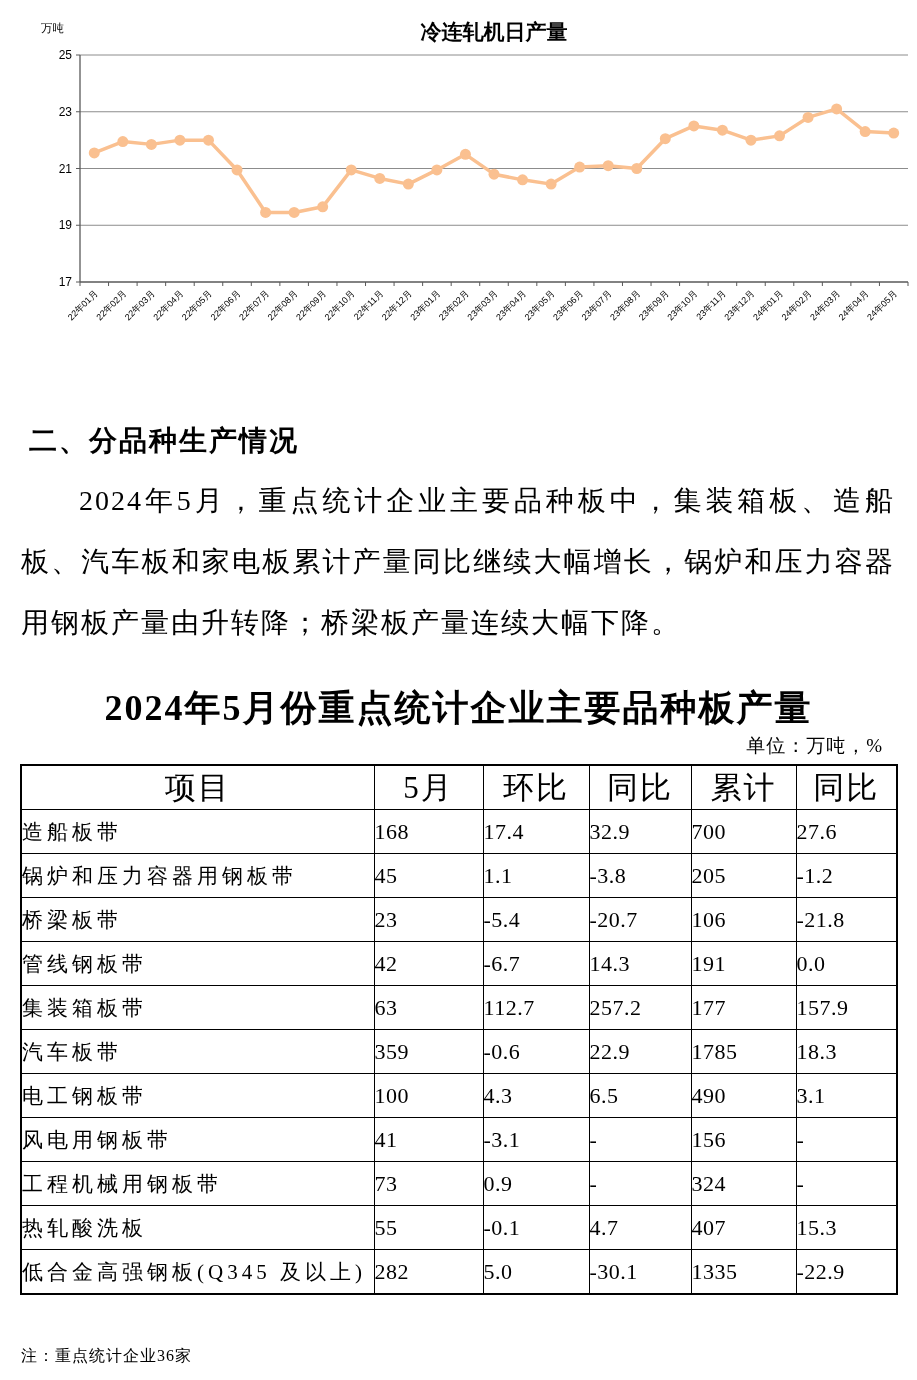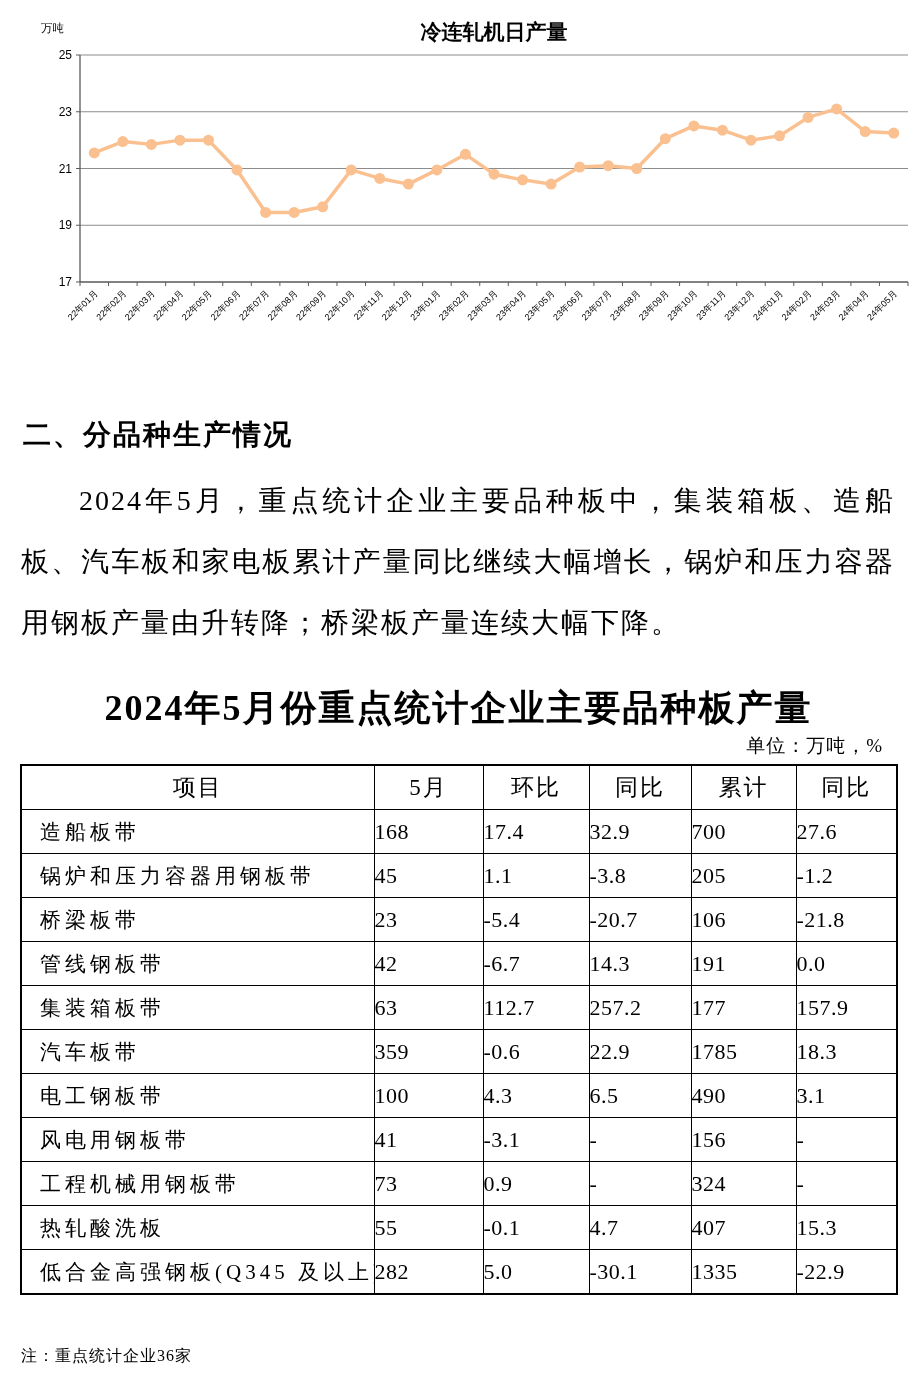--- a/index.html
+++ b/index.html
@@ -8,21 +8,21 @@
     font-family:"Liberation Serif", serif;
     position:relative;overflow:hidden;
   }
   .page{position:absolute;inset:0;}
 
   
   .chart-area{position:absolute;left:33px;top:8px;width:884px;height:340px;}
 
   
   .section-heading{
-    position:absolute;left:21px;top:414px;margin:2px;
+    position:absolute;left:21px;top:414px;margin:8px;
     font-family:"Liberation Sans", sans-serif;
     font-size:28px;font-weight:bold;letter-spacing:2px;
   }
 
   
   .section-paragraph{
     position:absolute;left:21px;top:470px;width:874px;margin:0;
     font-size:28px;line-height:61px;letter-spacing:2px;
     text-align:justify;text-indent:58px;
   }
@@ -39,26 +39,26 @@
   
   table.prod{
     position:absolute;left:20px;top:764px;width:876px;
     border-collapse:collapse;table-layout:fixed;
     border:2px solid #000;
   }
   table.prod th, table.prod td{
     border:1px solid #000;padding:0;height:43px;vertical-align:middle;
   }
   table.prod th{
-    font-family:"Liberation Serif", serif;font-size:23px;font-weight:normal;
+    font-family:"Liberation Serif", serif;font-size:31px;font-weight:normal;
     text-align:center;letter-spacing:2px;
   }
   table.prod td.label{
     font-family:"Liberation Serif", serif;font-size:21px;
-    text-align:left;padding-left:18px;letter-spacing:4px;
+    text-align:left;padding-left:0;letter-spacing:4px;
     white-space:nowrap;overflow:hidden;
   }
   table.prod td.num{
     font-family:Liberation Serif, serif;font-size:22px;
     text-align:left;letter-spacing:0.5px;
   }
 
   .footnote{
     position:absolute;left:21px;top:1346px;font-size:16px;letter-spacing:1px;
   }

